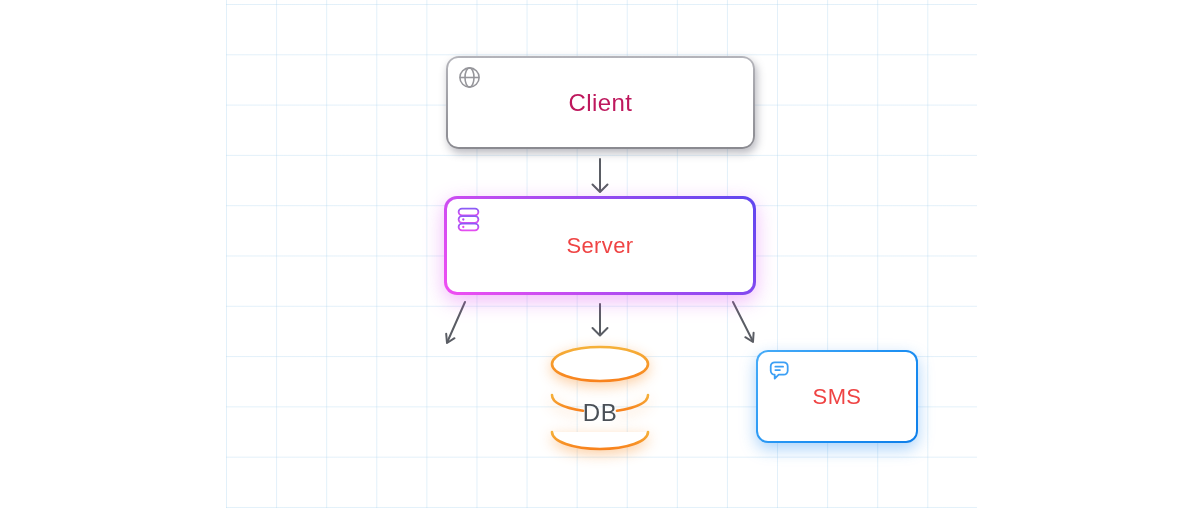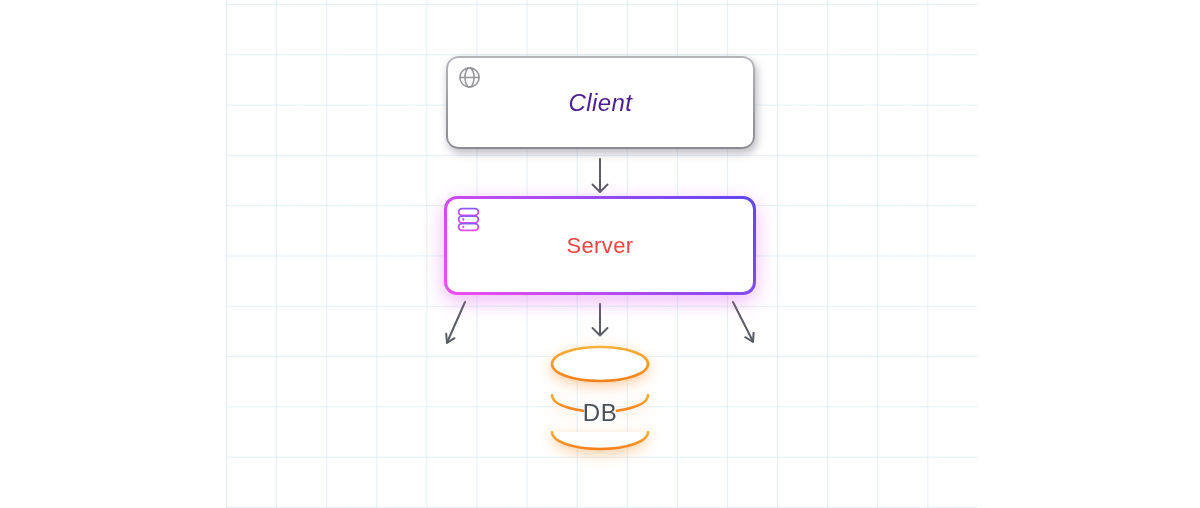--- a/index.html
+++ b/index.html
@@ -24,21 +24,21 @@
     display:flex;align-items:center;justify-content:center;position:relative;
   }
   .node-icon{position:absolute;top:8px;left:10px;line-height:0;}
   .node-label{font-size:22px;color:#ef4444;letter-spacing:.4px;}
 
   .node-client{
     left:446px;top:56px;width:309px;height:93px;padding:2px;border-radius:13px;
     background:linear-gradient(180deg,#b4b4ba,#8a8a90);
     box-shadow:2px 4px 8px rgba(98,98,112,0.45);
   }
-  .node-client .node-label{color:#4c1d95;font-size:24px;font-style:italic;}
+  .node-client .node-label{color:#be185d;font-size:24px;}
 
   .node-server{
     left:444px;top:196px;width:312px;height:99px;padding:2.8px;border-radius:13px;
     background:linear-gradient(225deg,#5f46ef 0%,#a74bf1 50%,#f04ef2 100%);
     box-shadow:0 6px 20px rgba(221,82,243,0.40);
   }
   .node-email{
     left:286px;top:350px;width:162px;height:93px;padding:2px;border-radius:12px;
     background:linear-gradient(135deg,#e9423a 0%,#f2564d 50%,#f87368 100%);
     box-shadow:0 6px 16px rgba(244,80,70,0.45);
@@ -133,14 +133,26 @@
       <path d="M12 27 C12 17.6 33 10 60 10 C87 10 108 17.6 108 27 C108 36.4 87 44 60 44 C33 44 12 36.4 12 27 Z" fill="#ffffff"></path>
       <path d="M12 27 L12 95"></path>
       <path d="M108 27 L108 95"></path>
       <path d="M12 95 C12 104.4 33 112 60 112 C87 112 108 104.4 108 95" fill="#ffffff"></path>
       <path d="M12 58 Q12 69 43 73.8"></path>
       <path d="M77 73.8 Q108 69 108 58"></path>
     </g>
   </svg>
   <div class="db-label">DB</div>
 
+  <div class="node node-sms">
+    <div class="node-inner">
+      <span class="node-icon">
+        <svg width="22" height="21" viewBox="0 0 21 20" fill="none" stroke="#3b9ff5" stroke-width="1.7" stroke-linecap="round" stroke-linejoin="round">
+          <path d="M6.4 2.2 H15 A3.8 3.8 0 0 1 18.8 6 V10.2 A3.8 3.8 0 0 1 15 14 H10.2 L6.4 17.8 V14 A3.8 3.8 0 0 1 2.6 10.2 V6 A3.8 3.8 0 0 1 6.4 2.2 Z"></path>
+          <path d="M7 6.4 H14.4"></path>
+          <path d="M7 9.6 H11.4"></path>
+        </svg>
+      </span>
+      <span class="node-label">SMS</span>
+    </div>
+  </div>
 
 </div>
 
 </body></html>

